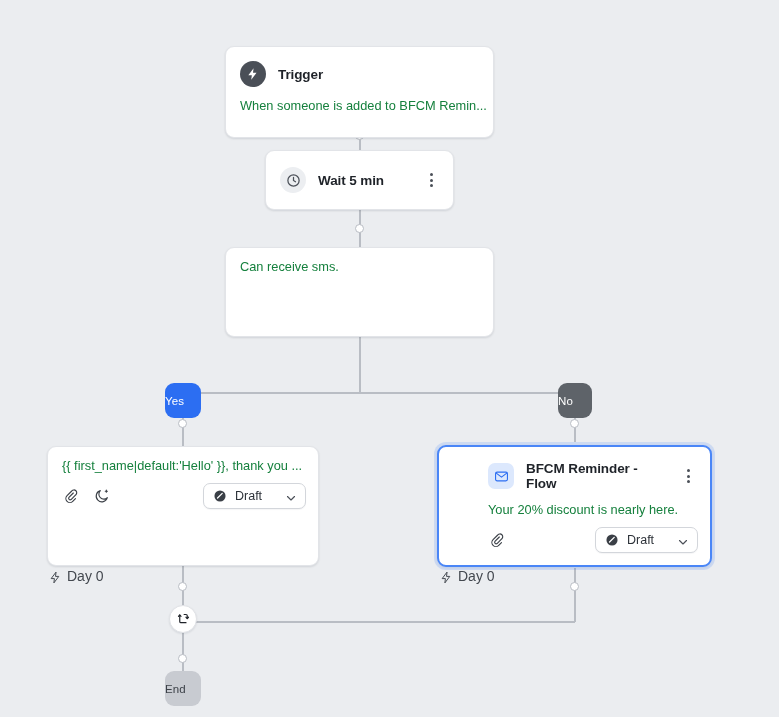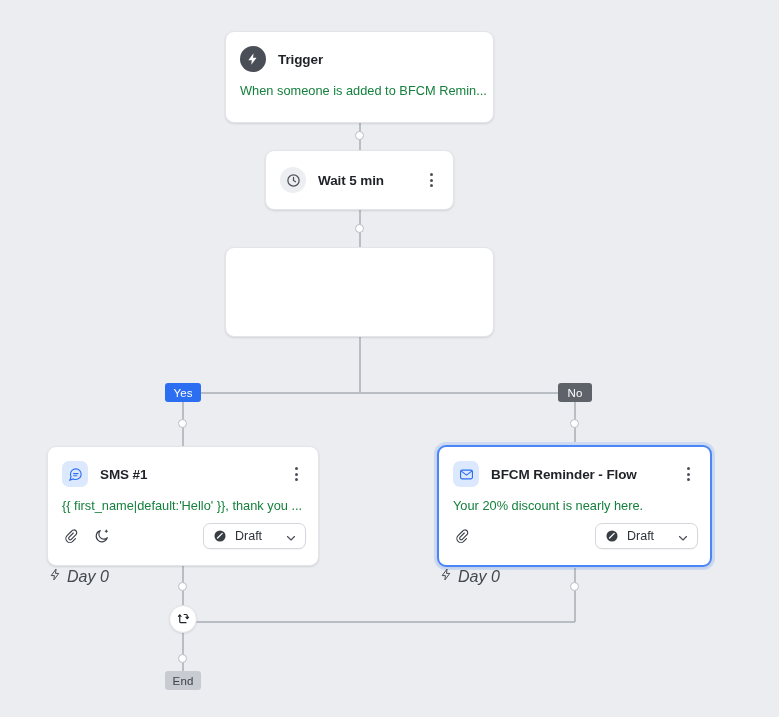--- a/index.html
+++ b/index.html
@@ -21,20 +21,21 @@
 
   
   .card {
     position: absolute; background: #fff; border-radius: 9px;
     border: 1px solid #e2e4e8;
     box-shadow: 0 1px 2px rgba(16,24,40,.07), 0 1px 3px rgba(16,24,40,.05);
   }
   .card.selected {
     border: 2px solid #4a86f7;
     box-shadow: 0 0 0 3px rgba(74,134,247,.18), 0 1px 3px rgba(16,24,40,.08);
+    padding-left: 35px;
   }
   .card-head {
     display: flex; align-items: center; gap: 12px;
     padding: 14px 14px 0 14px; position: relative;
   }
   .card.compact .card-head { padding: 12px 14px; height: 100%; }
   .card-title {
     font-size: 13.5px; font-weight: bold; color: #1f2329;
     letter-spacing: -.1px; flex: 1;
   }
@@ -70,32 +71,32 @@
     padding: 5px 8px 5px 9px; background: #fff; cursor: pointer;
     box-shadow: 0 1px 1px rgba(16,24,40,.04);
     min-width: 103px;
   }
   .status-dot-icon { width: 14px; height: 14px; flex: 0 0 auto; }
   .status-label { font-size: 12.5px; color: #2c3views; color: #2c3138; flex: 1; }
   .chev { width: 12px; height: 12px; flex: 0 0 auto; }
 
   
   .pill {
-    position: absolute; display: flex; align-items: center; justify-content: center;
-    border-radius: 3px; font-size: 11.5px; color: #fff; height: 19px;
+    position: absolute; display: flex; align-items: center; 
+    border-radius: 9px; font-size: 11.5px; color: #fff; height: 35px;
     cursor: pointer; letter-spacing: .1px;
   }
   .pill.yes { background: #2c6ef2; }
   .pill.no  { background: #5e6369; }
   .pill.end { background: #c8cbd1; color: #3d4249; cursor: default; }
 
   
   .daychip {
-    position: absolute; display: flex; align-items: flex-start; gap: 5px;
-    font-size: 16px; color: #43484f; font-style: italic;
+    position: absolute; display: flex; align-items: flex-end; gap: 5px;
+    font-size: 14px; color: #43484f;
   }
 
   
   .merge {
     position: absolute; width: 28px; height: 28px; border-radius: 50%;
     background: #fff; border: 1px solid #e0e2e6;
     display: flex; align-items: center; justify-content: center;
     box-shadow: 0 1px 2px rgba(16,24,40,.09); cursor: pointer;
   }
 </style>
@@ -122,21 +123,21 @@
   <div class="vline" style="left:182px; top:566px; height:47px;"></div>
   <div class="dot" style="left:178px; top:582px;"></div>
 
   <div class="vline" style="left:574px; top:568px; height:54px;"></div>
   <div class="dot" style="left:570px; top:582px;"></div>
   <div class="hline" style="left:196px; top:621px; width:379px;"></div>
 
   <div class="vline" style="left:182px; top:633px; height:40px;"></div>
   <div class="dot" style="left:178px; top:654px;"></div>
 
-  <div class="card" style="left:225px; top:31px; width:269px; height:92px;">
+  <div class="card" style="left:225px; top:46px; width:269px; height:92px;">
     <div class="card-head">
       <div class="ibadge circle-dark">
         <svg width="14" height="14" viewBox="0 0 24 24">
             <path d="M13 2 4 14h6l-1 8 9-12h-6l1-8z" fill="#ffffff"></path>
           </svg>
       </div>
       <div class="card-title">Trigger</div>
     </div>
     <div class="card-body">When someone is added to BFCM Remin...</div>
   </div>
@@ -152,45 +153,31 @@
       <div class="card-title">Wait 5 min</div>
       <div class="kebab">
           <i></i>
           <i></i>
           <i></i>
         </div>
     </div>
   </div>
 
   <div class="card" style="left:225px; top:247px; width:269px; height:90px;">
+    <div class="card-body">Can receive sms.</div>
   </div>
 
   <div class="pill yes" style="left:165px; top:383px; width:36px;">
     <span>Yes</span>
   </div>
   <div class="pill no" style="left:558px; top:383px; width:34px;">
     <span>No</span>
   </div>
 
   <div class="card" style="left:47px; top:446px; width:272px; height:120px;">
-    <div class="card-head">
-      <div class="ibadge sq-blue">
-        <svg width="15" height="15" viewBox="0 0 24 24" fill="none" stroke="#2c6ef2" stroke-width="1.8" stroke-linecap="round">
-          <path d="M21 11.5a8.4 8.4 0 0 1-8.5 8.5 9 9 0 0 1-3.9-.9L3 21l1.9-5.4A8.4 8.4 0 0 1 4 11.5 8.4 8.4 0 0 1 12.5 3 8.4 8.4 0 0 1 21 11.5z"></path>
-          <path d="M9 10.5h7"></path>
-            <path d="M9 14h5"></path>
-        </svg>
-      </div>
-      <div class="card-title">SMS #1</div>
-      <div class="kebab">
-          <i></i>
-          <i></i>
-          <i></i>
-        </div>
-    </div>
     <div class="card-body">{{ first_name|default:'Hello' }}, thank you ...</div>
     <div class="card-foot">
       <div class="foot-icon">
         <svg width="16" height="16" viewBox="0 0 24 24" fill="none" stroke="#3a3f46" stroke-width="1.7" stroke-linecap="round" stroke-linejoin="round">
           <path d="M15.5 7.5 8.9 14.1a2.3 2.3 0 0 0 3.2 3.2l6.9-6.9a4.2 4.2 0 1 0-5.9-5.9l-7 7a6 6 0 0 0 8.5 8.5l4.1-4.1"></path>
         </svg>
       </div>
       <div class="foot-icon">
         <svg width="16" height="16" viewBox="0 0 24 24" fill="none" stroke="#3a3f46" stroke-width="1.7" stroke-linecap="round" stroke-linejoin="round">
           <path d="M20 14.5A8.5 8.5 0 1 1 9.5 4a6.8 6.8 0 0 0 10.5 10.5z"></path>

